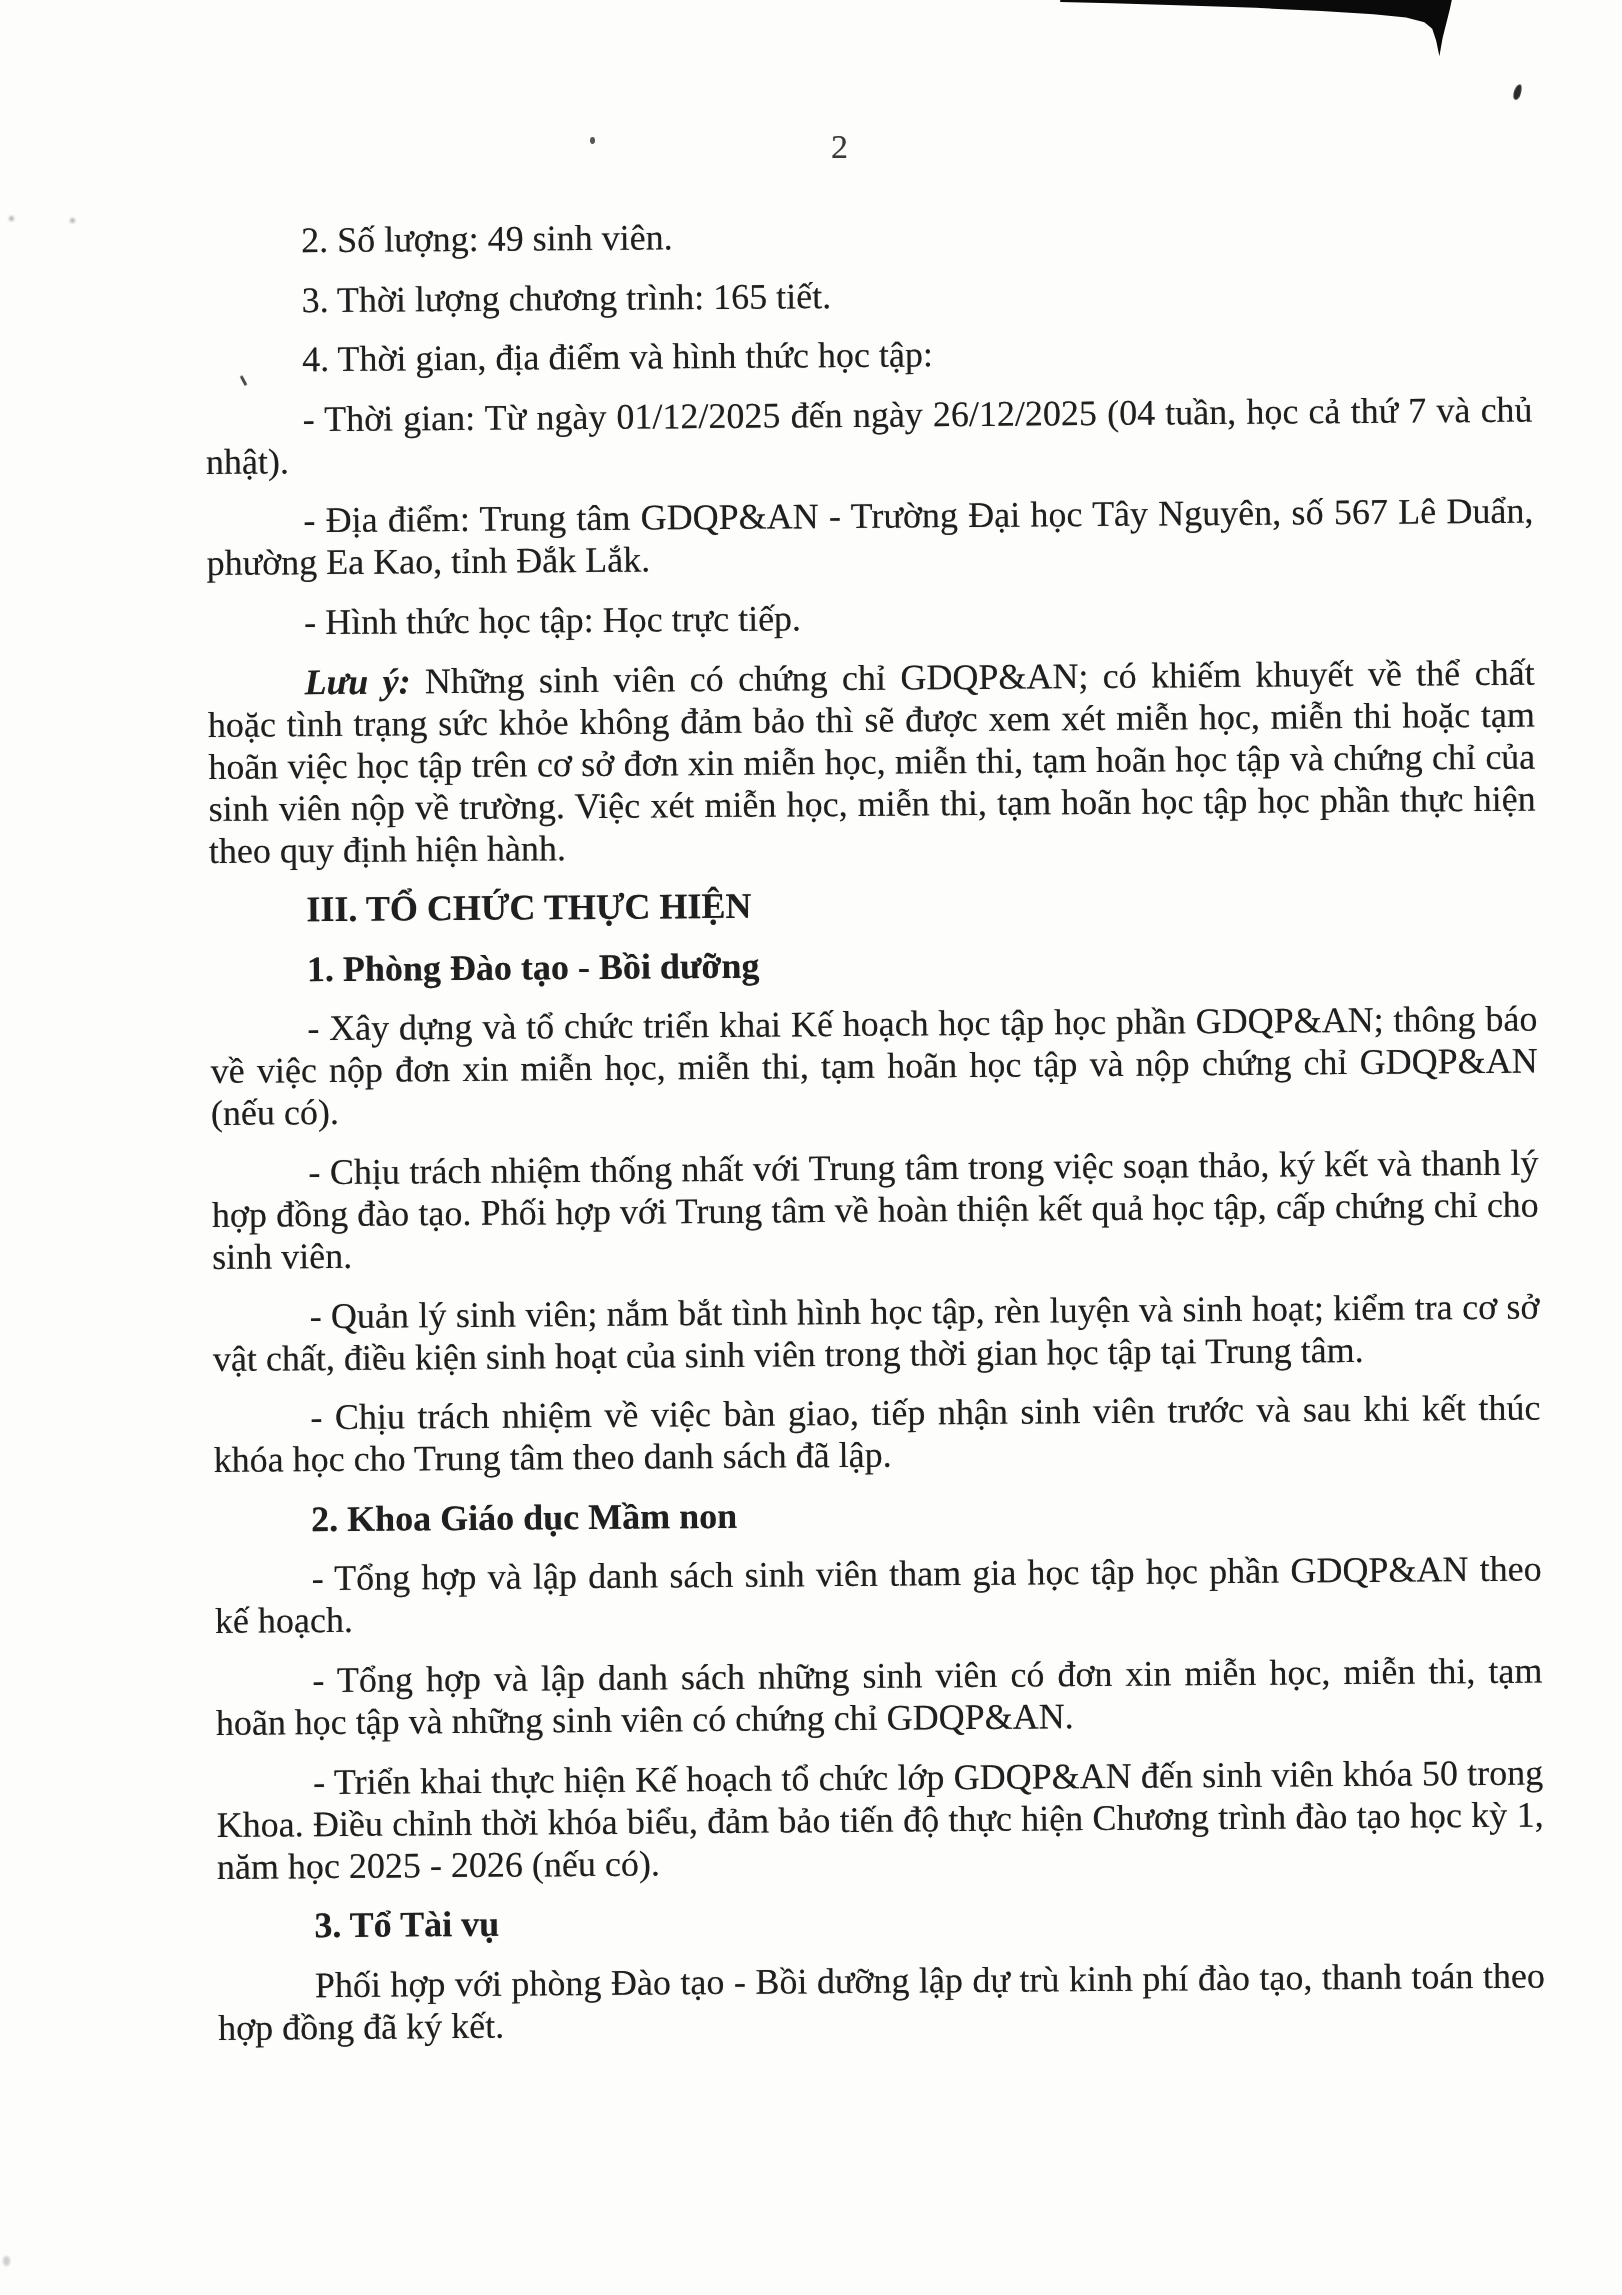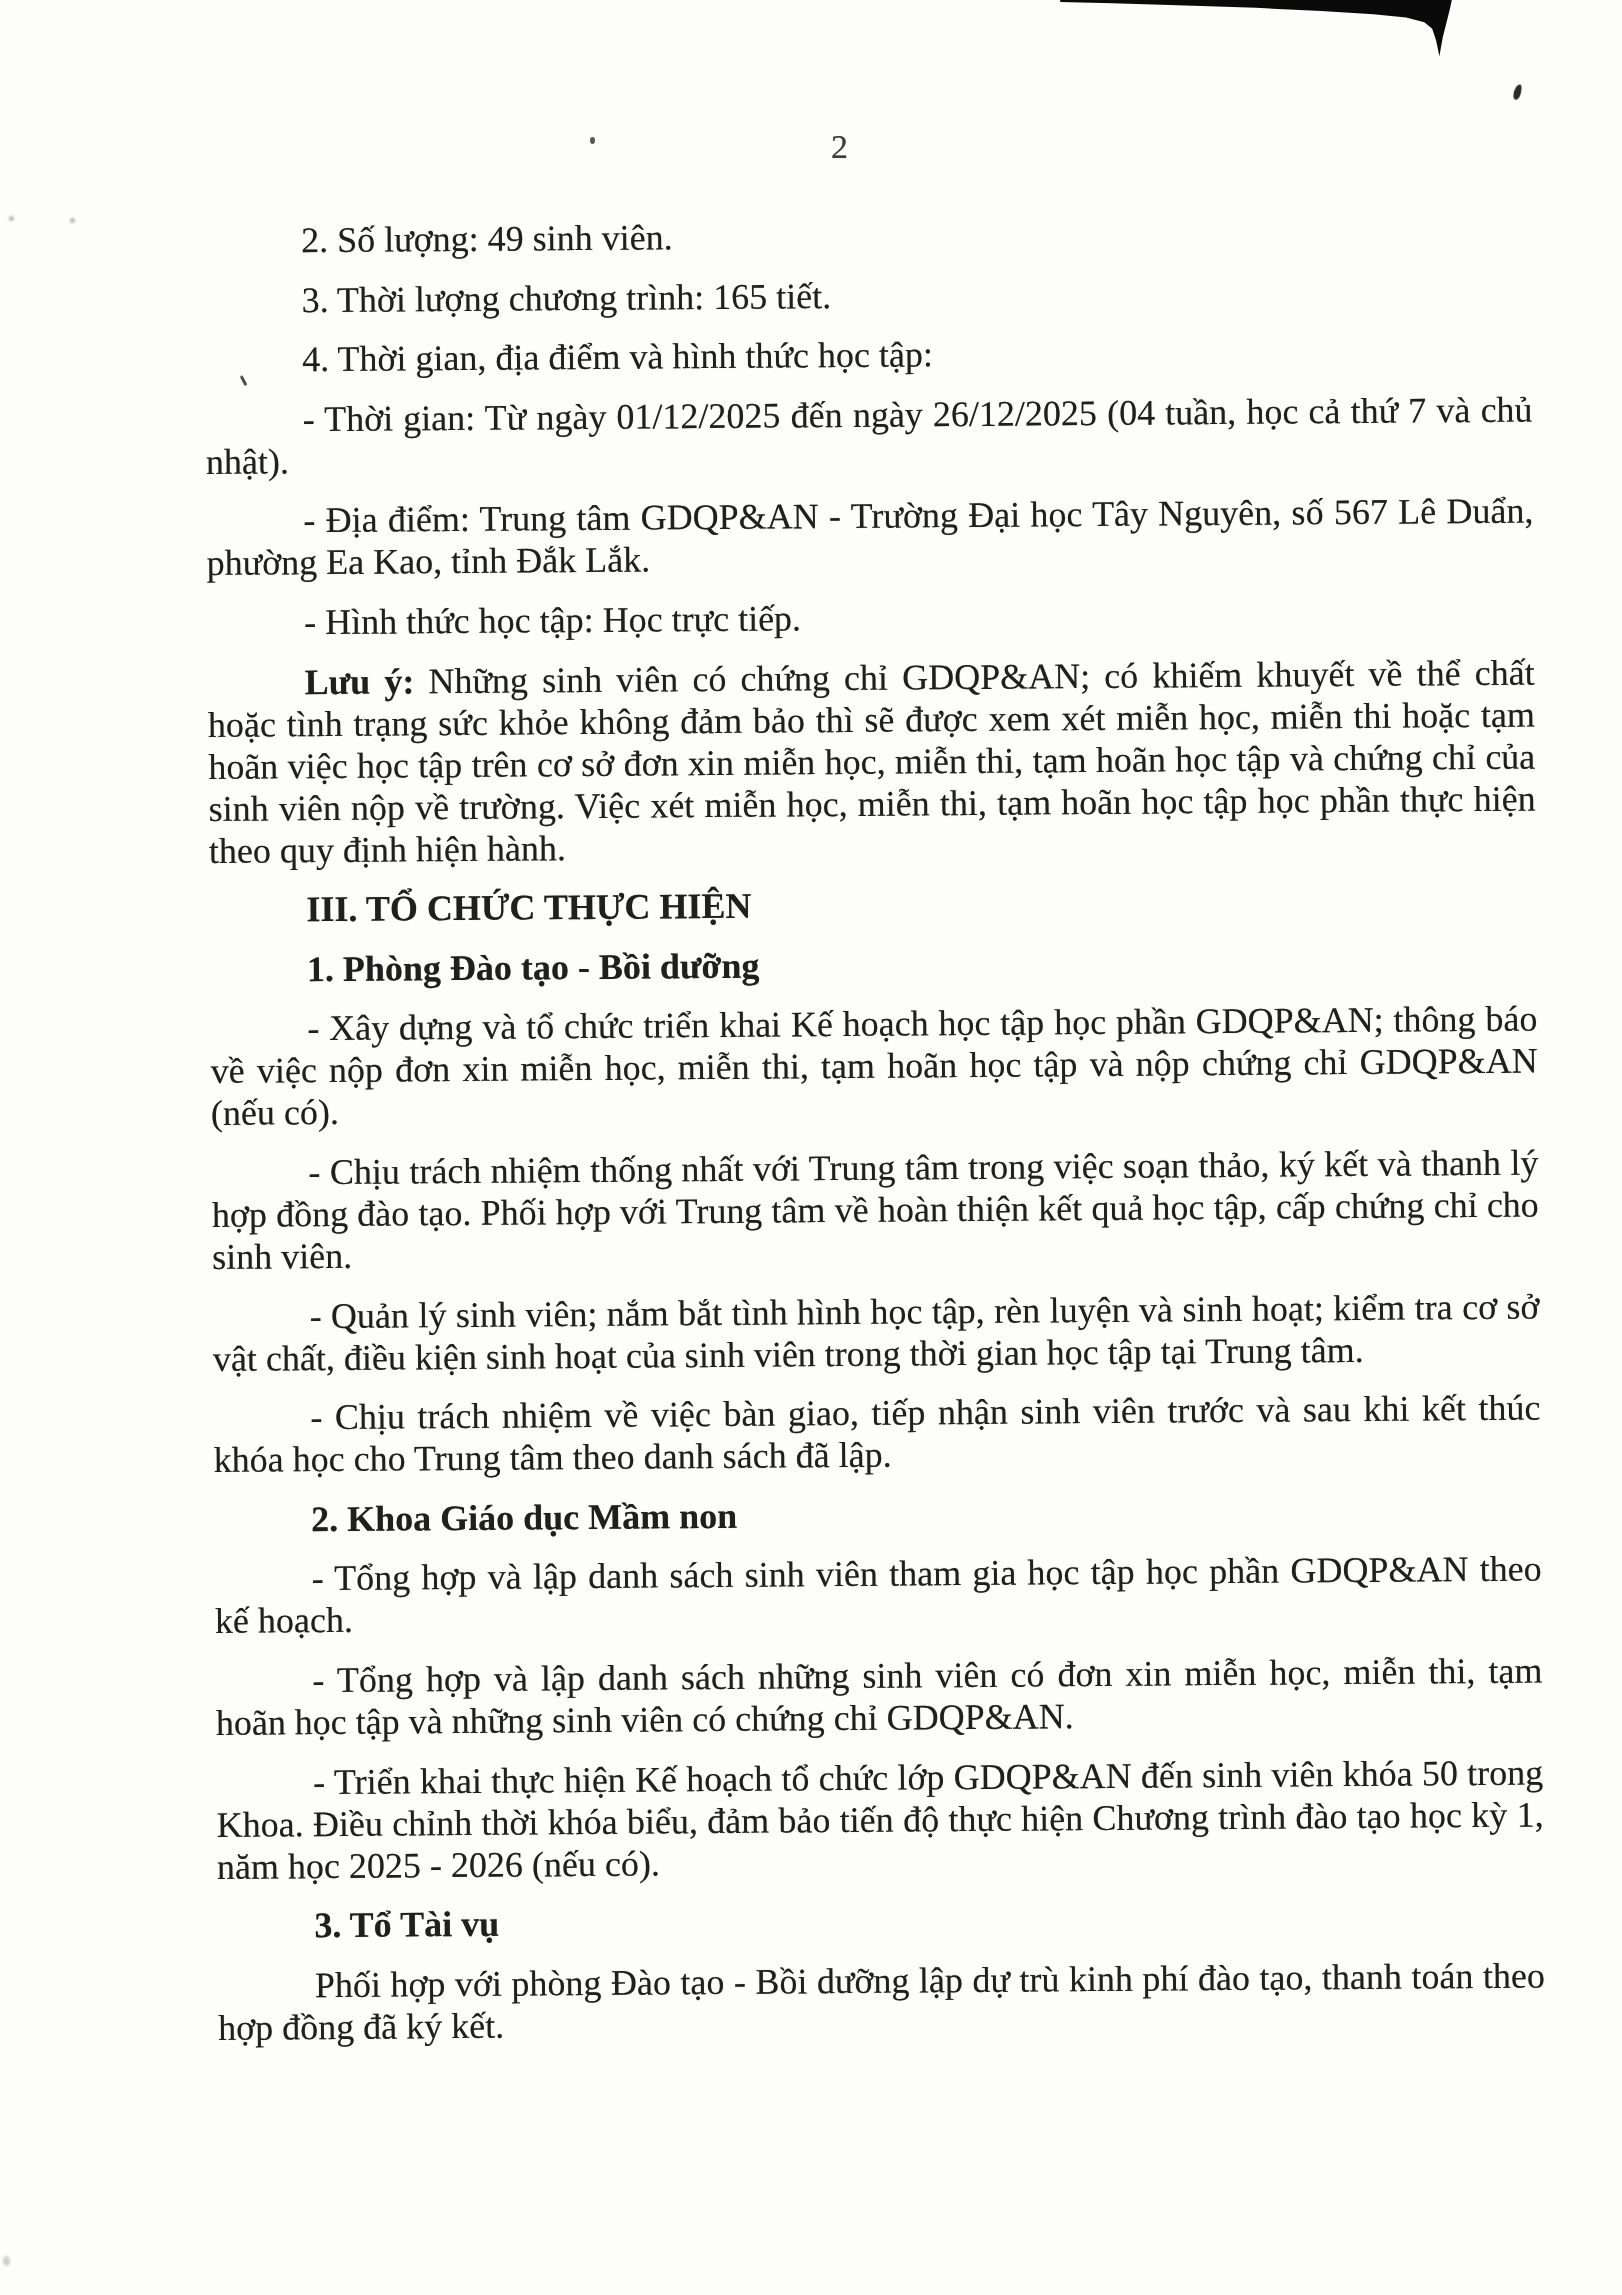--- a/index.html
+++ b/index.html
@@ -38,21 +38,21 @@
     color:var(--ink);
     font-size:36px;line-height:42px;
     text-align:justify;
     text-shadow:0 0 0.7px rgba(20,20,20,.5);
   }
   .content p{
     margin:0 0 17.6px 0;
     text-indent:97px;
   }
   .content p.heading{font-weight:bold;}
-  .lead{font-weight:bold;}
+  .lead{font-weight:bold;font-style:italic;}
   
   .mark{position:absolute;}
   .speck-dot{
     width:5.2px;height:7.2px;border-radius:50%;
     background:#575757;filter:blur(0.4px);
   }
   .speck-faint{
     width:5.2px;height:5.2px;border-radius:50%;
     background:#b7b7b7;filter:blur(0.8px);
   }

